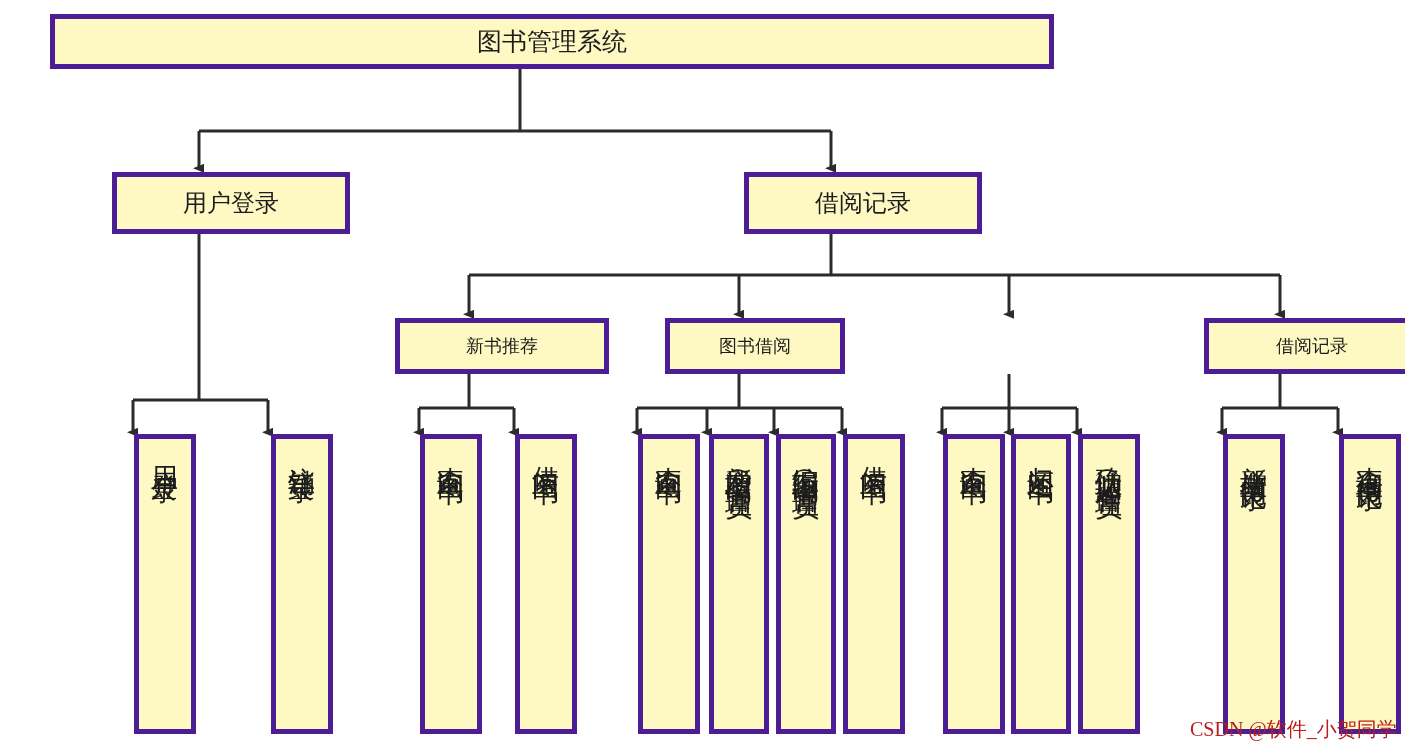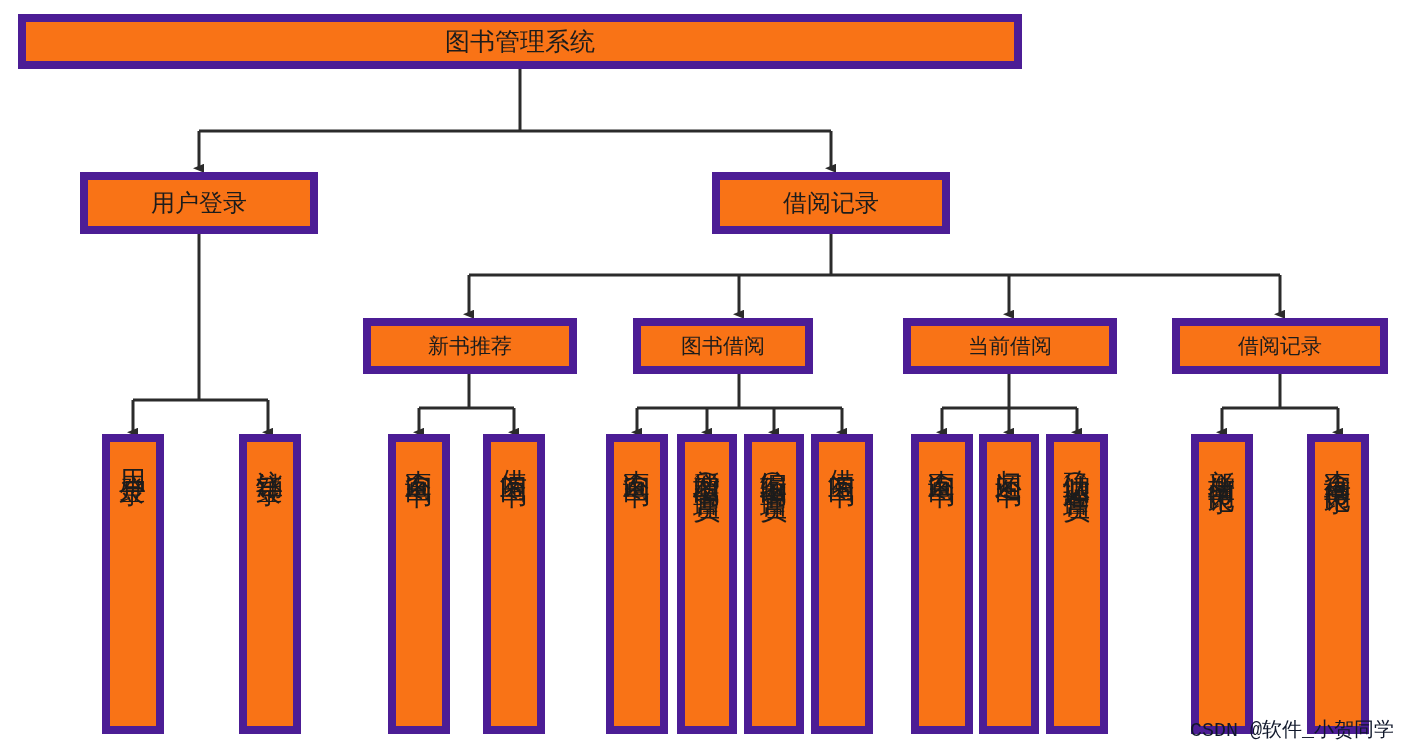--- a/index.html
+++ b/index.html
@@ -1,37 +1,37 @@
 <!DOCTYPE html>
 <html><head>
 <meta charset="utf-8">
 <title>图书管理系统 功能结构图</title>
 <style>
   html,body{margin:0;padding:0;background:#ffffff;}
   body{font-family:"DejaVu Sans","Liberation Sans",sans-serif;}
   #stage{position:relative;width:1405px;height:747px;background:#ffffff;overflow:hidden;}
   svg.edges{position:absolute;left:0;top:0;width:1405px;height:747px;pointer-events:none;}
-  .node{position:absolute;box-sizing:border-box;background:#f97316;border:8px solid #4c1d95;
-        display:flex;align-items:center;justify-content:center;z-index:2;}
+  .node{position:absolute;box-sizing:border-box;background:#fef9c3;border:5px solid #4c1d95;
+        display:flex;align-items:center;justify-content:center;z-index:2;margin-left:32px;}
   .node .label{color:#1c1c1c;line-height:1.0;white-space:pre;text-align:center;}
   .node.root .label{font-size:25px;}
   .node.lvl2 .label{font-size:24px;}
-  .node.lvl3 .label{font-size:21px;}
+  .node.lvl3 .label{font-size:18px;}
   
   .node.leaf{align-items:flex-start;justify-content:center;padding-top:6px;}
   .node.leaf .label{
       writing-mode:vertical-rl;
       text-orientation:upright;
       font-size:27px;
       letter-spacing:4px;
       line-height:1.0;
       white-space:pre;
   }
-  .watermark{position:absolute;color:#0f172a;font-size:20px;z-index:5;white-space:pre;
-             font-family:Liberation Mono, monospace;}
+  .watermark{position:absolute;color:#b91c1c;font-size:20px;z-index:5;white-space:pre;
+             font-family:Liberation Serif, serif;}
 </style>
 </head>
 <body>
 
 <div id="stage">
 
   <svg class="edges" viewBox="0 0 1405 747" xmlns="http://www.w3.org/2000/svg">
     <defs>
       <marker id="arrow" markerWidth="11" markerHeight="11" refX="4.2" refY="5" orient="auto" markerUnits="userSpaceOnUse">
         <path d="M0,0 L9,0 L4.5,11 Z" fill="#2b2b2b"></path>
@@ -93,23 +93,20 @@
   <div class="node lvl2" style="left:712px;top:172px;width:238px;height:62px;">
     <span class="label">借阅记录</span>
   </div>
 
   <div class="node lvl3" style="left:363px;top:318px;width:214px;height:56px;">
     <span class="label">新书推荐</span>
   </div>
   <div class="node lvl3" style="left:633px;top:318px;width:180px;height:56px;">
     <span class="label">图书借阅</span>
   </div>
-  <div class="node lvl3" style="left:903px;top:318px;width:214px;height:56px;">
-    <span class="label">当前借阅</span>
-  </div>
   <div class="node lvl3" style="left:1172px;top:318px;width:216px;height:56px;align-items:center;">
     <span class="label">借阅记录</span>
   </div>
 
   <div class="node leaf" style="left:102px;top:434px;width:62px;height:300px;">
     <span class="label">用户登录</span>
   </div>
   <div class="node leaf" style="left:239px;top:434px;width:62px;height:300px;">
     <span class="label">注销登录</span>
   </div>

